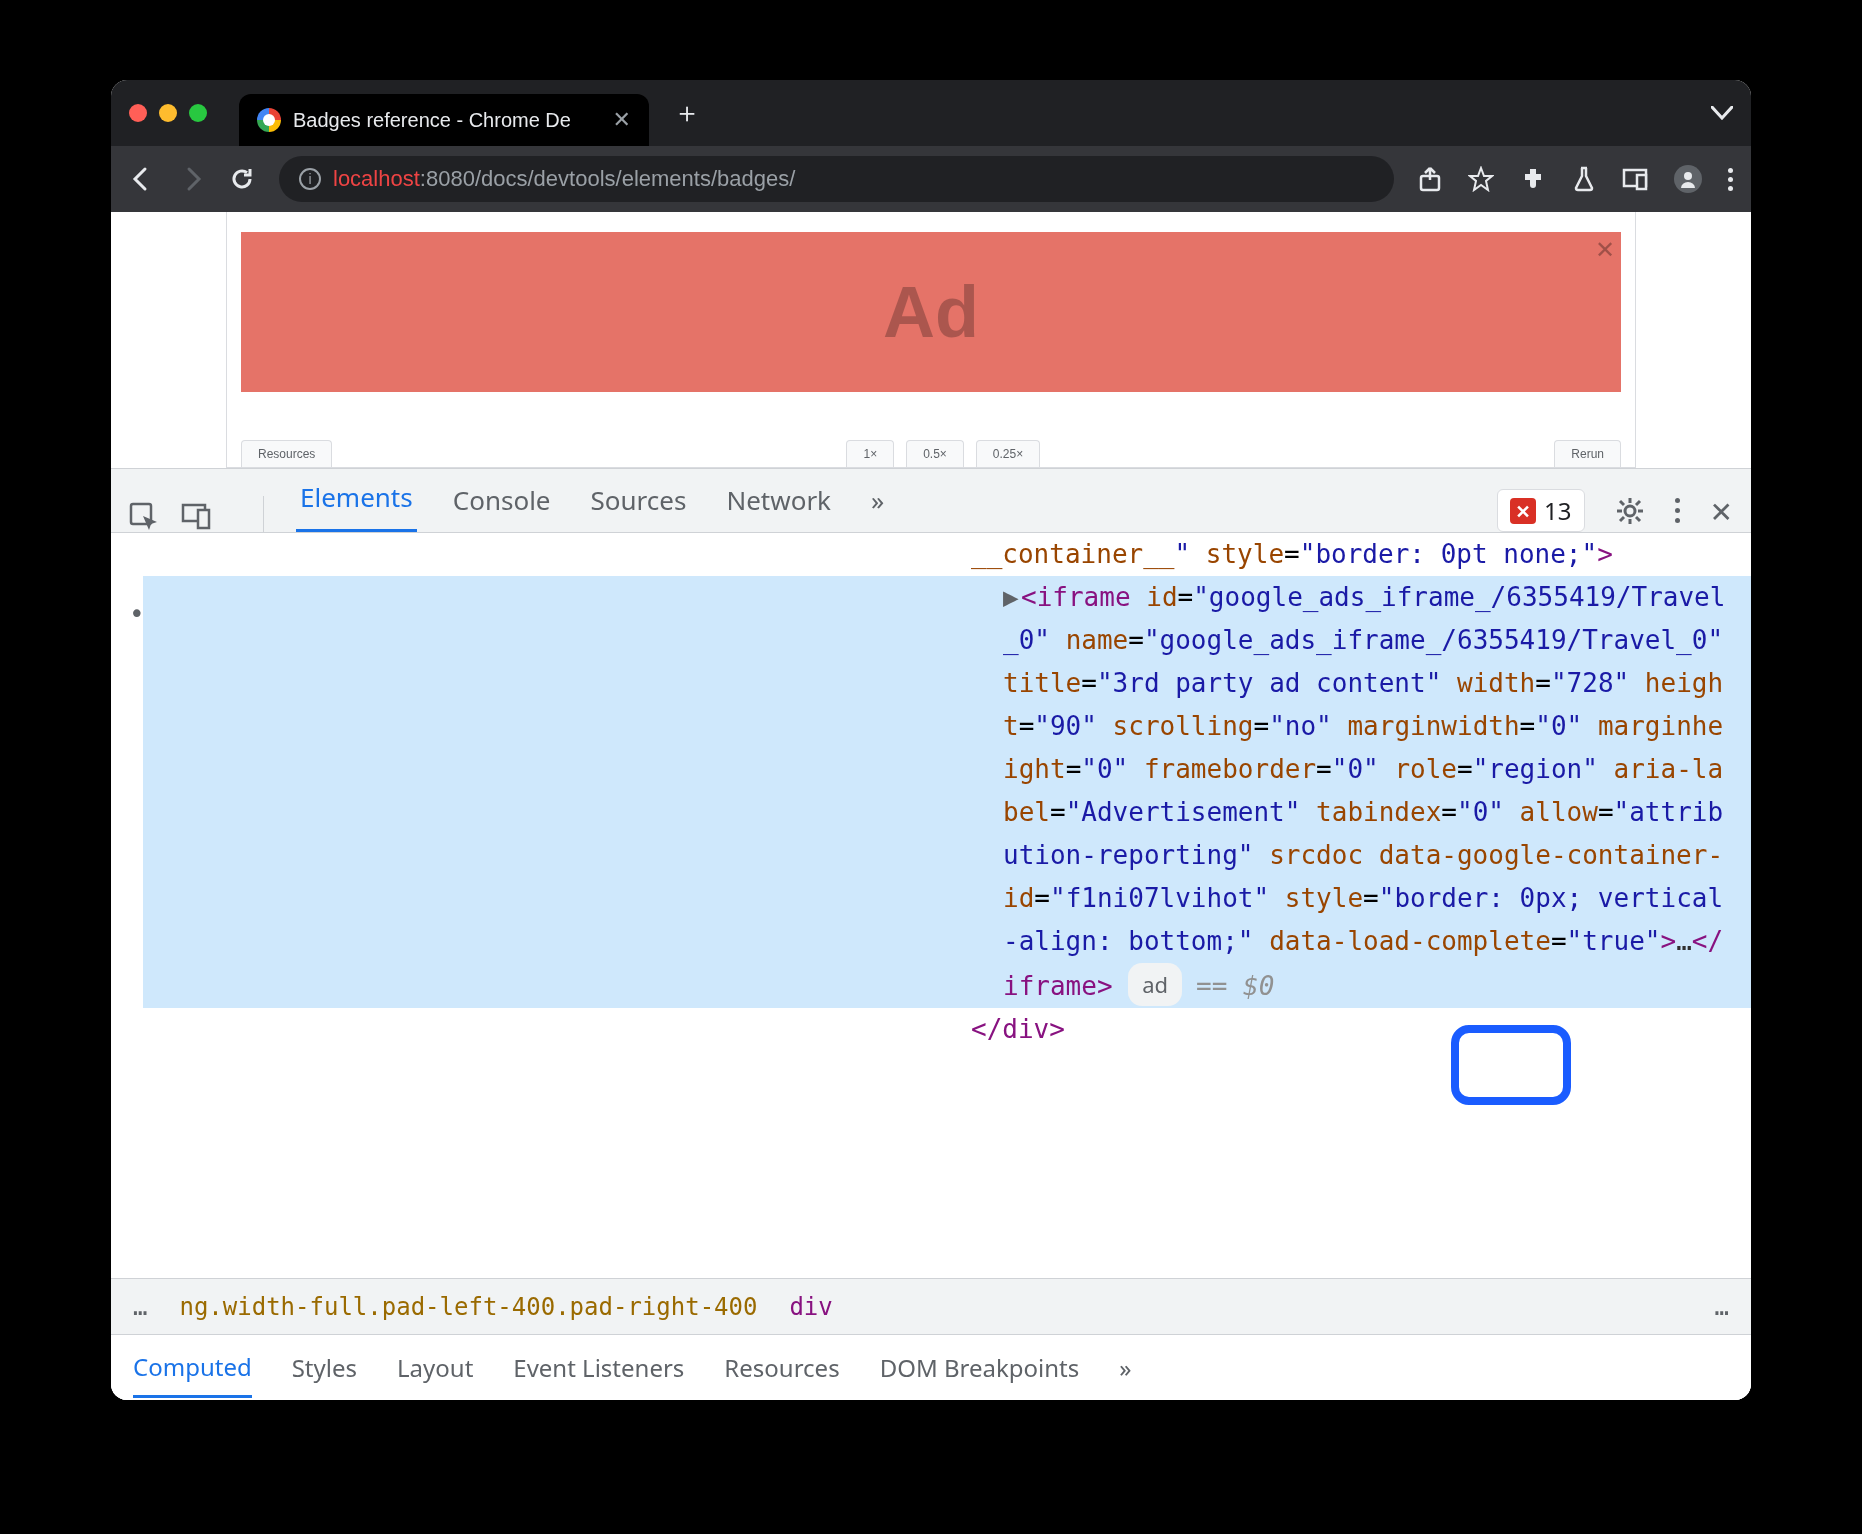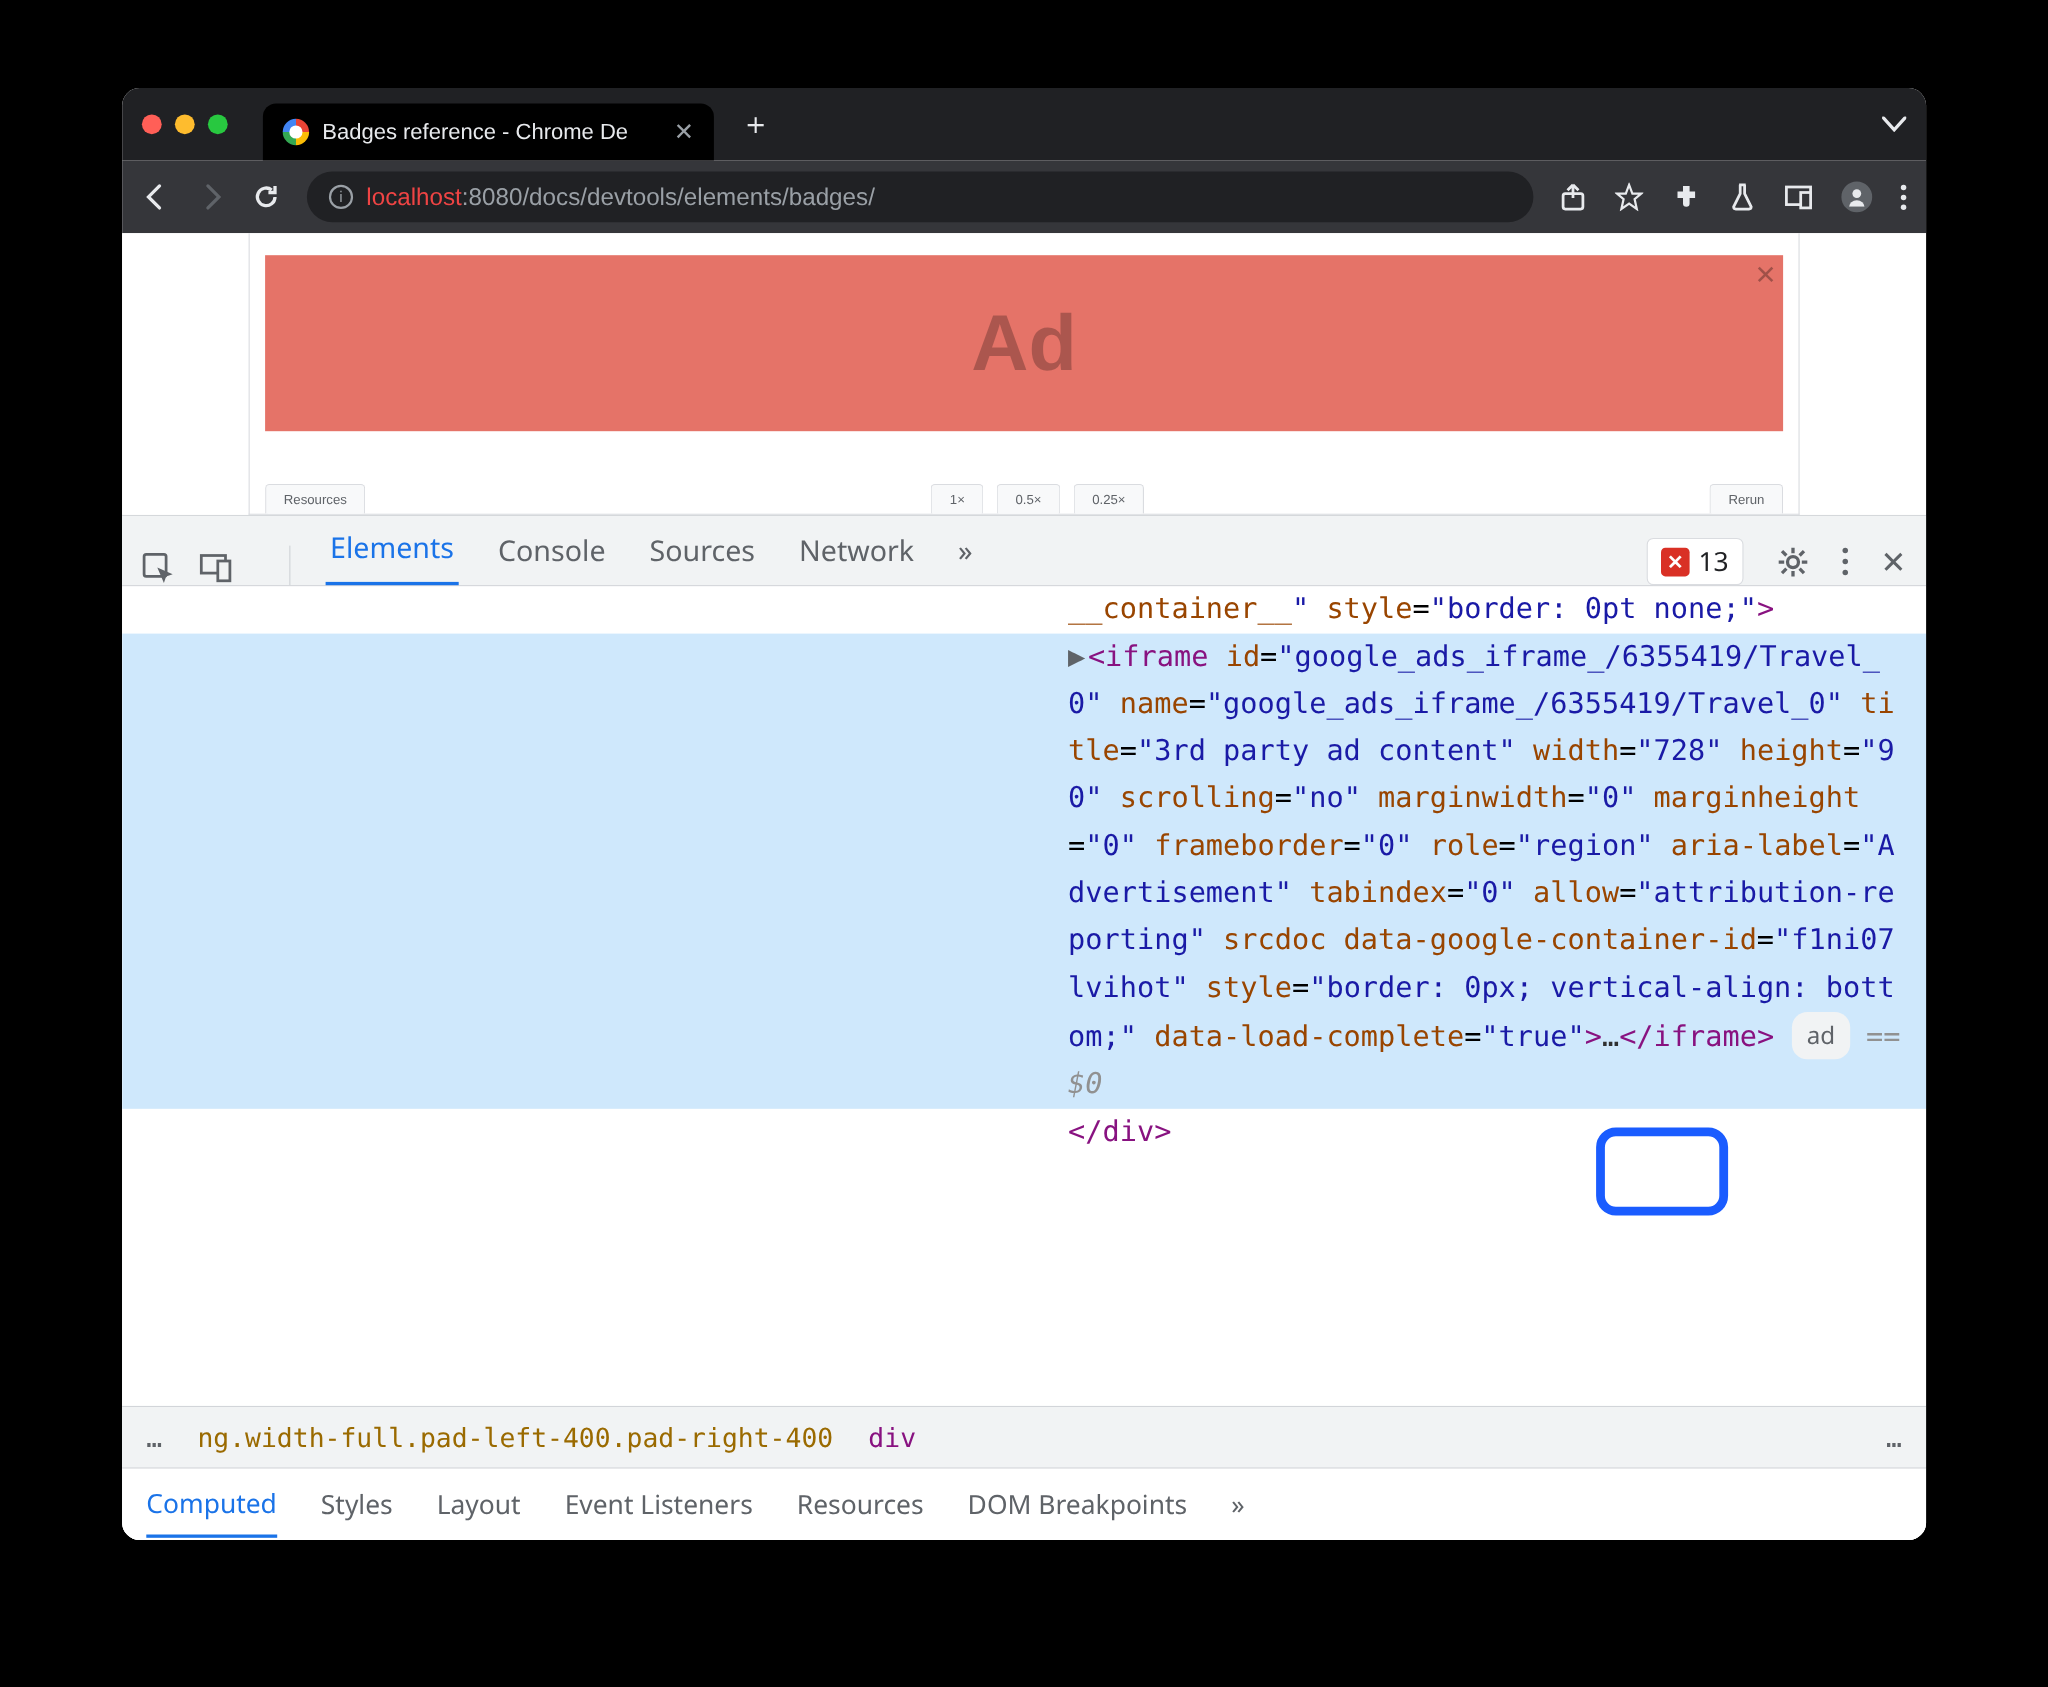--- a/index.html
+++ b/index.html
@@ -156,21 +156,21 @@
   .dots-v2 { display:flex; flex-direction:column; gap:5px; }
   .dots-v2 span { width:5px; height:5px; background:#5f6368; border-radius:50%; }
   
   .dom {
     flex:1; background:#fff; overflow:hidden;
     font-family: "SF Mono", Menlo, Consolas, monospace; font-size: 26px;
     line-height: 43px;
     position: relative;
   }
   .dom-line { white-space: pre-wrap; word-break: break-all; padding-left: 860px; padding-right: 18px;}
-  .dom .sel { background: #cfe8fc; }
+  .dom .sel { background: #cfe8fc; margin-left: 32px; }
   .dom .more-dots { position:absolute; left:18px; top:60px; color:#5f6368; letter-spacing:2px;}
   .t-tag { color:#881280; }
   .t-attr { color:#994500; }
   .t-val { color:#1a1aa6; }
   .t-text { color:#303030; }
   .expand-tri { color:#5f6368; display:inline-block; width:18px; }
   .ad-badge-inline {
     display:inline-block; background:#f1f3f4; color:#5f6368;
     border-radius: 14px; padding: 0px 14px; font-size:22px; vertical-align: 2px;
     font-family: system-ui;

